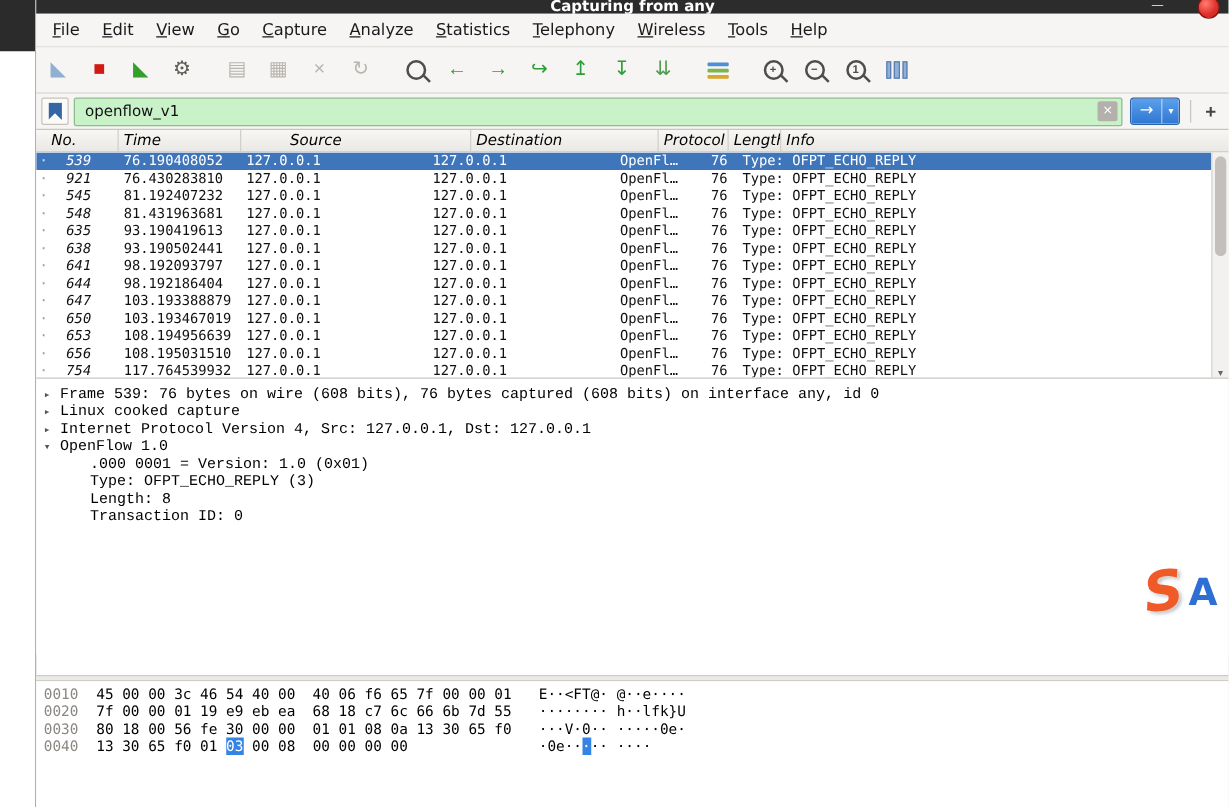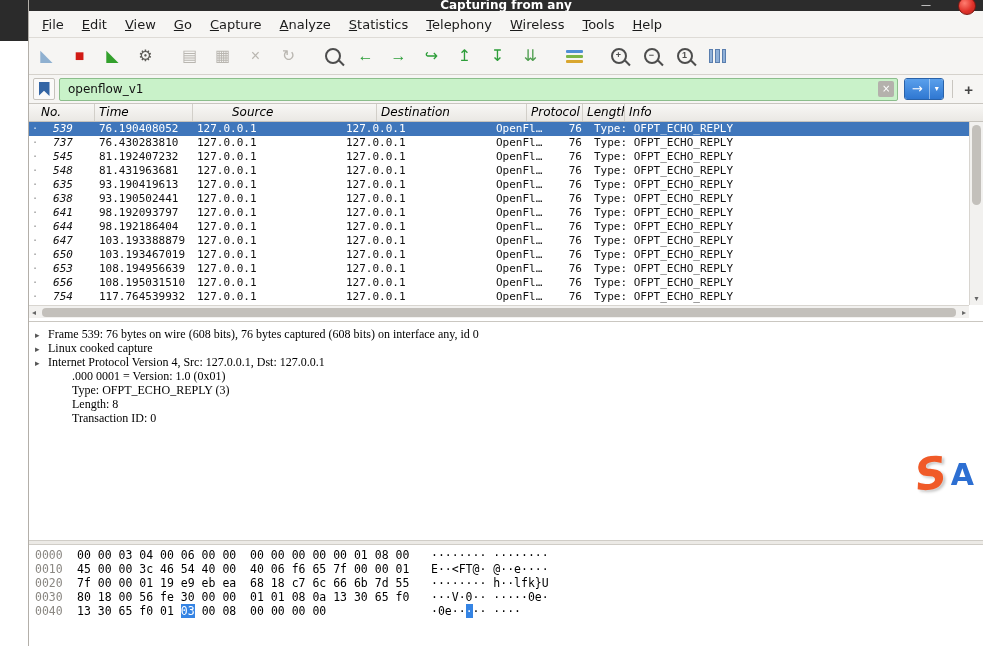--- a/index.html
+++ b/index.html
@@ -86,22 +86,22 @@
            border-left:1px solid #d8d5d0;box-sizing:border-box;}
   .vthumb{position:absolute;left:2px;right:2px;top:3px;height:80px;background:#c3c0bb;border-radius:5px;}
   .vscroll-down{position:absolute;bottom:1px;left:0;right:0;text-align:center;font-size:8px;color:#666;height:10px;line-height:10px;}
   .hscroll{position:absolute;left:0;top:305px;width:940px;height:13px;background:#f2f1ef;
            border-top:1px solid #d8d5d0;box-sizing:border-box;}
   .harrow{position:absolute;top:1px;font-size:8px;color:#666;line-height:11px;}
   .hleft{left:3px;}.hright{right:3px;}
   .hthumb{position:absolute;left:13px;right:13px;top:2px;height:9px;background:#c3c0bb;border-radius:4px;}
 
   
-  .details{position:absolute;left:0;top:321px;width:954px;height:222px;background:#fff;border-top:1px solid #cac7c1;
-           padding-top:5px;box-sizing:border-box;font-family:Liberation Serif, serif;font-size:12px;color:#000;}
+  .details{position:absolute;left:0;top:302px;width:954px;height:222px;background:#fff;border-top:1px solid #cac7c1;
+           padding-top:5px;box-sizing:border-box;font-family:Liberation Mono, monospace;font-size:12px;color:#000;}
   .dline{height:14px;line-height:14px;white-space:nowrap;padding-left:6px;}
   .darrow{display:inline-block;width:13px;font-size:9px;color:#555;}
 
   
   .splitter{position:absolute;left:0;top:540px;width:954px;height:5px;background:#eceae6;
             border-top:1px solid #d0cdc7;border-bottom:1px solid #d0cdc7;box-sizing:border-box;}
   .hexpane{position:absolute;left:0;top:545px;width:954px;height:101px;background:#fff;
            padding:3px 0 0 6px;box-sizing:border-box;font-family:"DejaVu Sans Mono",monospace;font-size:11.5px;color:#000;}
   .hrow{height:14px;line-height:14px;white-space:pre;}
   .hoffset{color:#8a8782;display:inline-block;width:34px;}
@@ -252,21 +252,21 @@
           <span class="pc cno">539</span>
           <span class="pc ctime">76.190408052</span>
           <span class="pc csrc">127.0.0.1</span>
           <span class="pc cdst">127.0.0.1</span>
           <span class="pc cproto">OpenFl…</span>
           <span class="pc clen">76</span>
           <span class="pc cinfo">Type: OFPT_ECHO_REPLY</span>
         </div>
         <div class="prow">
           <span class="pc rmark">·</span>
-          <span class="pc cno">737</span>
+          <span class="pc cno">921</span>
           <span class="pc ctime">76.430283810</span>
           <span class="pc csrc">127.0.0.1</span>
           <span class="pc cdst">127.0.0.1</span>
           <span class="pc cproto">OpenFl…</span>
           <span class="pc clen">76</span>
           <span class="pc cinfo">Type: OFPT_ECHO_REPLY</span>
         </div>
         <div class="prow">
           <span class="pc rmark">·</span>
           <span class="pc cno">545</span>
@@ -386,30 +386,30 @@
     <div class="hscroll">
       <span class="harrow hleft">◂</span>
       <div class="hthumb"></div>
       <span class="harrow hright">▸</span>
     </div>
 
     <div class="details" id="details">
         <div class="dline"><span class="darrow">▸</span><span class="dtext" style="padding-left: 0px;">Frame 539: 76 bytes on wire (608 bits), 76 bytes captured (608 bits) on interface any, id 0</span></div>
         <div class="dline"><span class="darrow">▸</span><span class="dtext" style="padding-left: 0px;">Linux cooked capture</span></div>
         <div class="dline"><span class="darrow">▸</span><span class="dtext" style="padding-left: 0px;">Internet Protocol Version 4, Src: 127.0.0.1, Dst: 127.0.0.1</span></div>
+        <div class="dline"><span class="darrow">▾</span><span class="dtext" style="padding-left: 0px;">OpenFlow 1.0</span></div>
         <div class="dline"><span class="darrow"></span><span class="dtext" style="padding-left: 24px;">.000 0001 = Version: 1.0 (0x01)</span></div>
         <div class="dline"><span class="darrow"></span><span class="dtext" style="padding-left: 24px;">Type: OFPT_ECHO_REPLY (3)</span></div>
         <div class="dline"><span class="darrow"></span><span class="dtext" style="padding-left: 24px;">Length: 8</span></div>
         <div class="dline"><span class="darrow"></span><span class="dtext" style="padding-left: 24px;">Transaction ID: 0</span></div>
       </div>
 
     <div class="splitter"></div>
 
     <div class="hexpane" id="hexpane">
-        <div class="hrow"><span class="hoffset">0000</span><span class="hhex"><span>00 00 03 04 00 06 00 00  00 00 00 00 00 01 08 00</span><span class="hl"></span><span></span></span><span class="hascii"><span>········ ········</span><span class="hl"></span><span></span></span></div>
         <div class="hrow"><span class="hoffset">0010</span><span class="hhex"><span>45 00 00 3c 46 54 40 00  40 06 f6 65 7f 00 00 01</span><span class="hl"></span><span></span></span><span class="hascii"><span>E··&lt;FT@· @··e····</span><span class="hl"></span><span></span></span></div>
         <div class="hrow"><span class="hoffset">0020</span><span class="hhex"><span>7f 00 00 01 19 e9 eb ea  68 18 c7 6c 66 6b 7d 55</span><span class="hl"></span><span></span></span><span class="hascii"><span>········ h··lfk}U</span><span class="hl"></span><span></span></span></div>
         <div class="hrow"><span class="hoffset">0030</span><span class="hhex"><span>80 18 00 56 fe 30 00 00  01 01 08 0a 13 30 65 f0</span><span class="hl"></span><span></span></span><span class="hascii"><span>···V·0·· ·····0e·</span><span class="hl"></span><span></span></span></div>
         <div class="hrow"><span class="hoffset">0040</span><span class="hhex"><span>13 30 65 f0 01 </span><span class="hl">03</span><span> 00 08  00 00 00 00</span></span><span class="hascii"><span>·0e··</span><span class="hl">·</span><span>·· ····</span></span></div>
       </div>
   </div>
 
   <div class="watermark">
     <span class="wm-s">S</span>
     <span class="wm-a">A</span>

